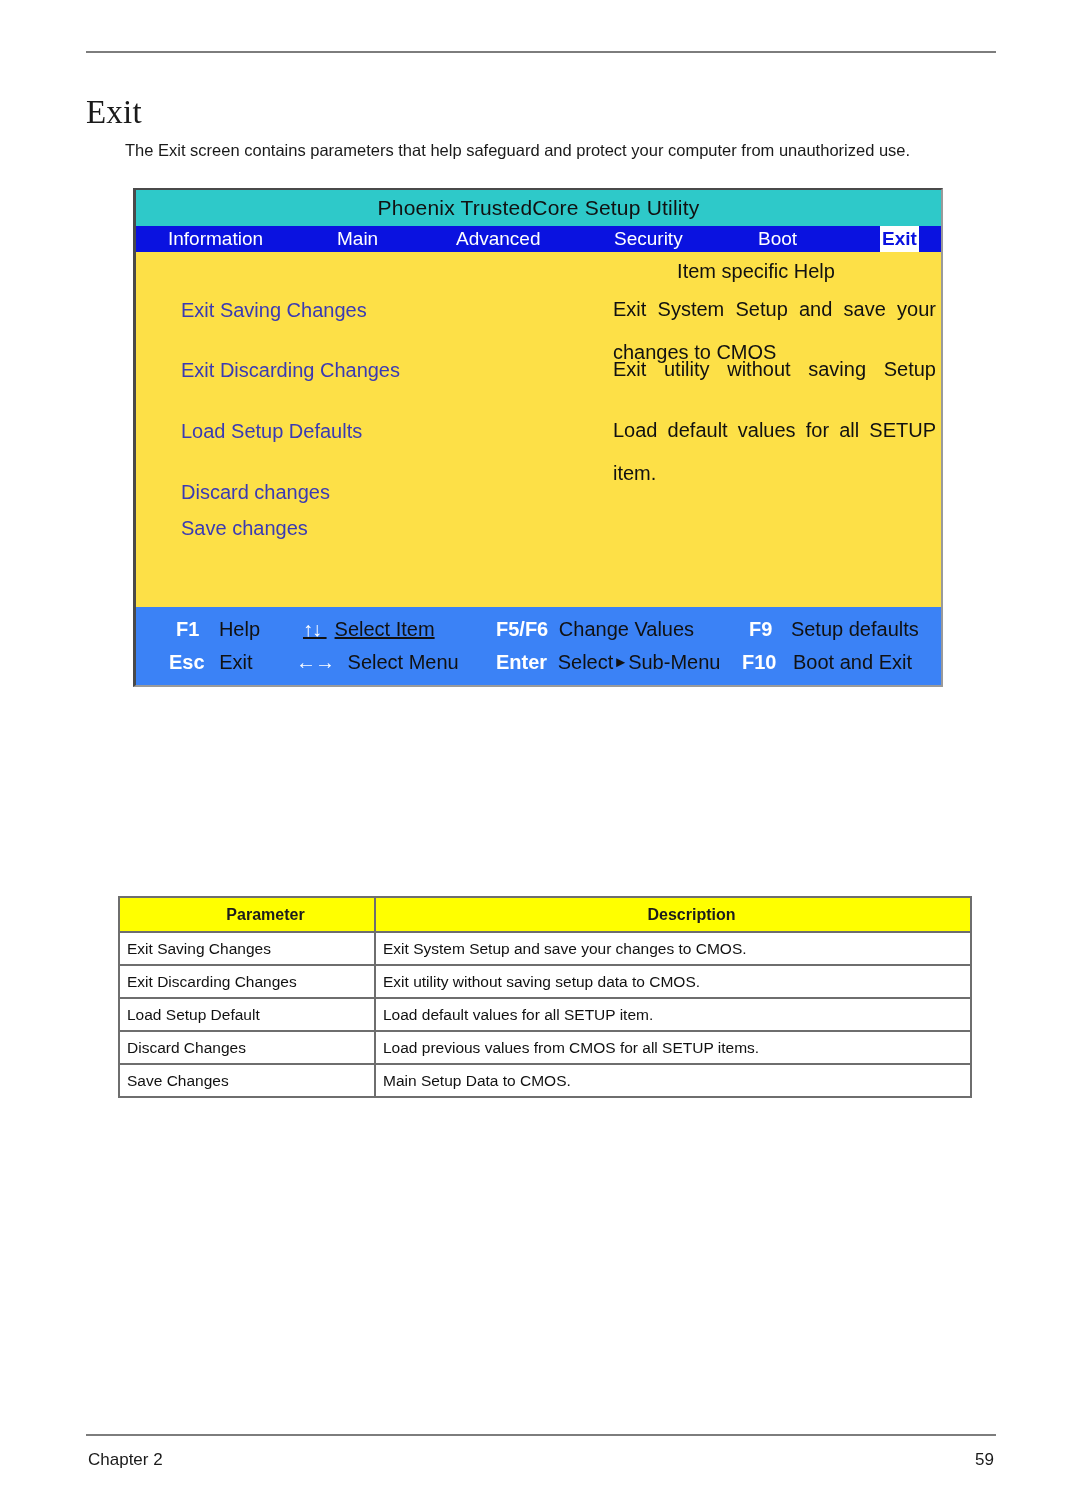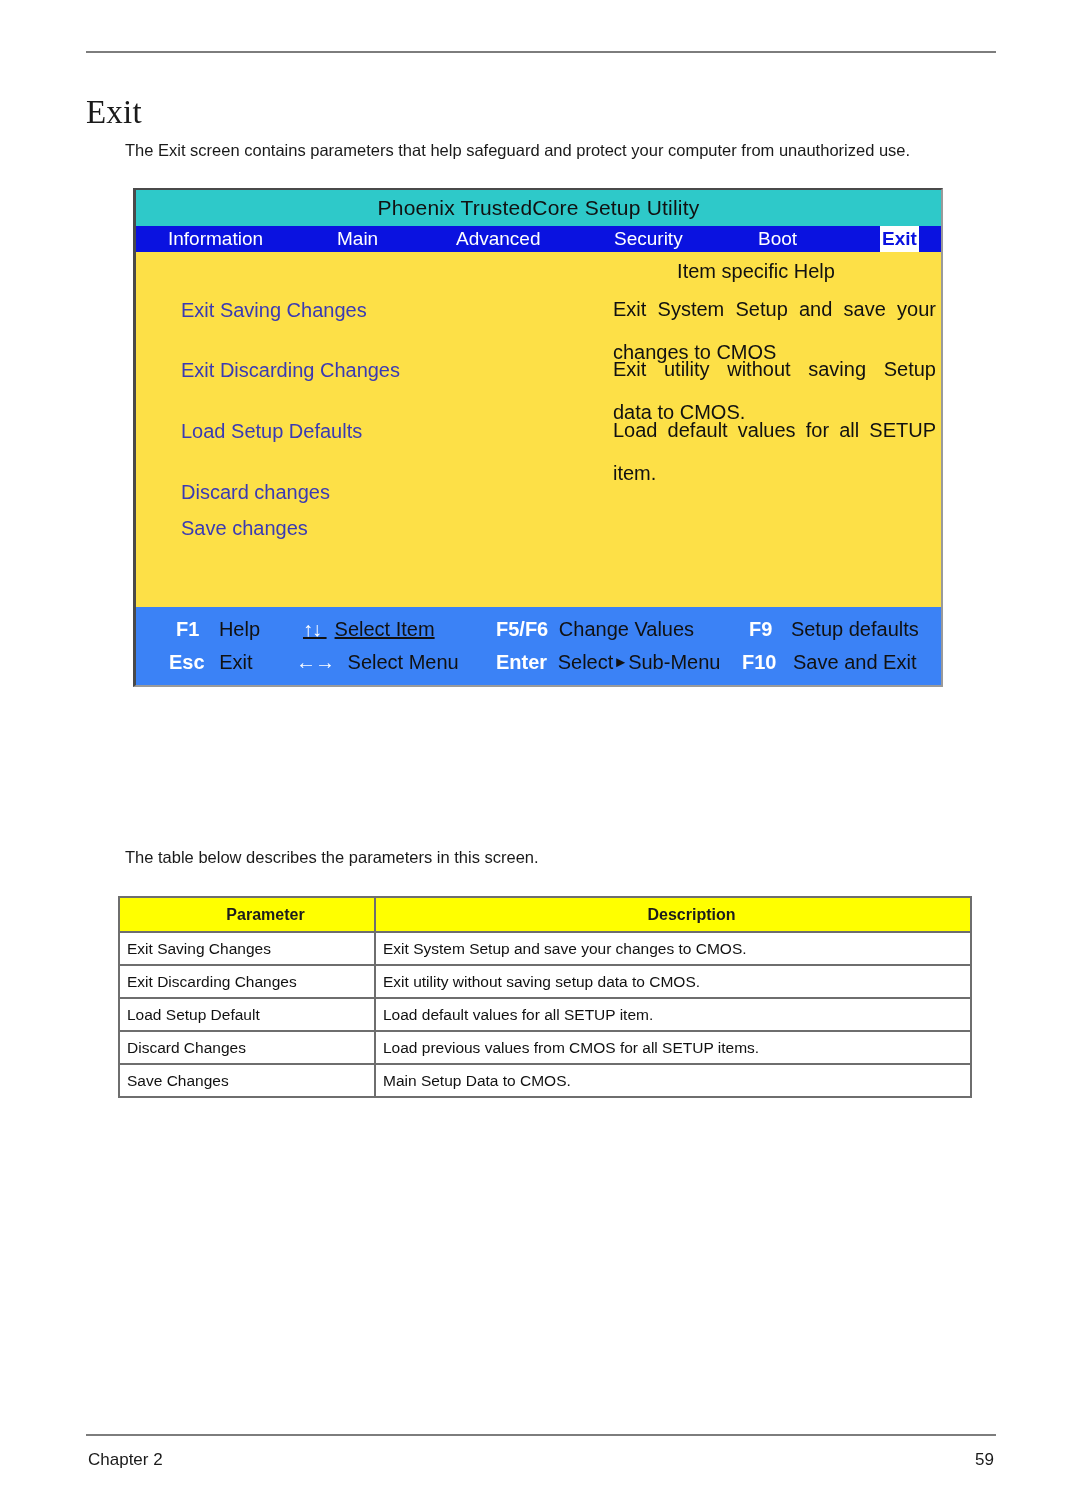--- a/index.html
+++ b/index.html
@@ -277,21 +277,20 @@
       <span class="menu-item" style="top:229px;">Discard changes</span>
       <span class="menu-item" style="top:265px;">Save changes</span>
 
       <div class="help-block" style="top:46px;">
         <span class="j-line">Exit System Setup and save your</span>
         <span class="j-last">changes to CMOS</span>
       </div>
 
       <div class="help-block" style="top:106px;">
         <span class="j-line">Exit utility without saving Setup</span>
-        <span class="j-last">data to CMOS.</span>
       </div>
 
       <div class="help-block" style="top:167px;">
         <span class="j-line">Load default values for all SETUP</span>
         <span class="j-last">item.</span>
       </div>
 
     </div>
 
     <div class="bios-footer">
@@ -320,27 +319,26 @@
       <span class="fk" style="left:160px; top:44px;">
         <b class="arrows">←→</b>
         <span style="display:inline-block;width:8px;"></span><span>Select Menu</span>
       </span>
       <span class="fk" style="left:360px; top:44px;">
         <b>Enter</b>
         <span style="display:inline-block;width:5px;"></span><span>Select</span><span class="tri">►</span><span>Sub-Menu</span>
       </span>
       <span class="fk" style="left:606px; top:44px;">
         <b>F10</b>
-        <span style="display:inline-block;width:11px;"></span><span>Save and Exit</span>
+        <span style="display:inline-block;width:11px;"></span><span>Boot and Exit</span>
       </span>
     </div>
 
   </div>
 
-  <p class="table-intro">The table below describes the parameters in this screen.</p>
 
   <table class="param-table">
     <thead>
       <tr>
         <th class="col-param">Parameter</th>
         <th>Description</th>
       </tr>
     </thead>
     <tbody>
       <tr>

